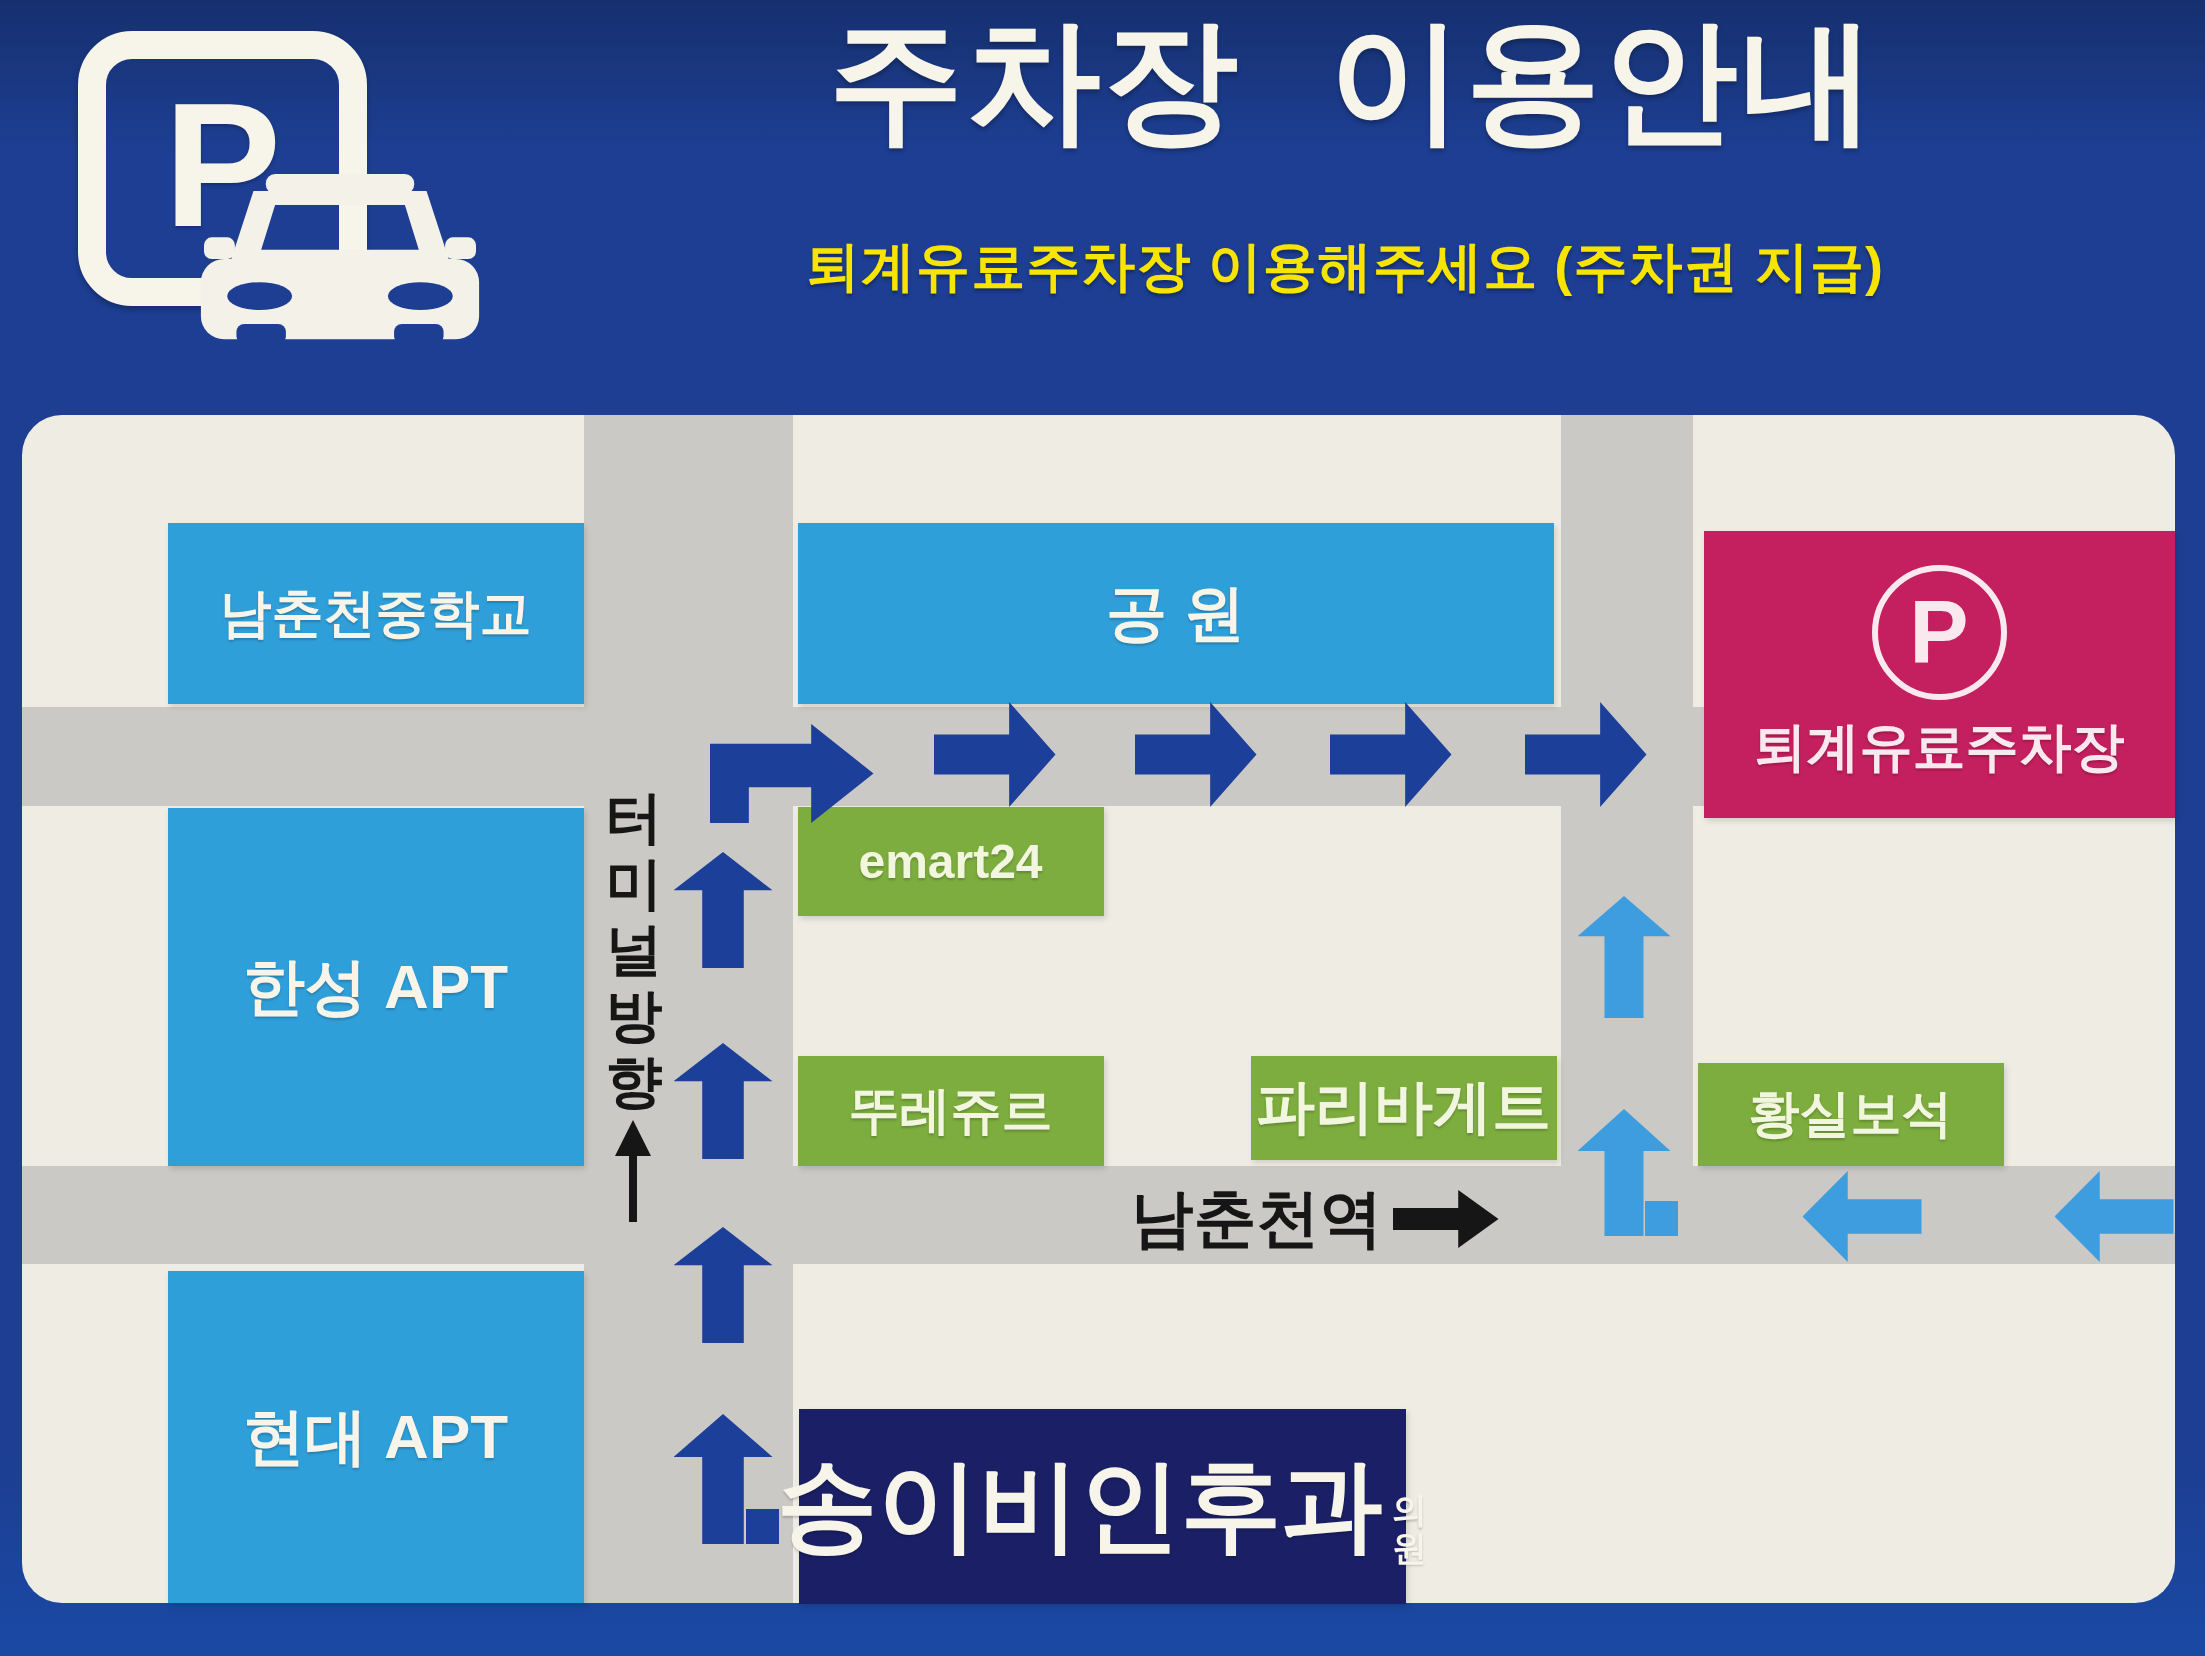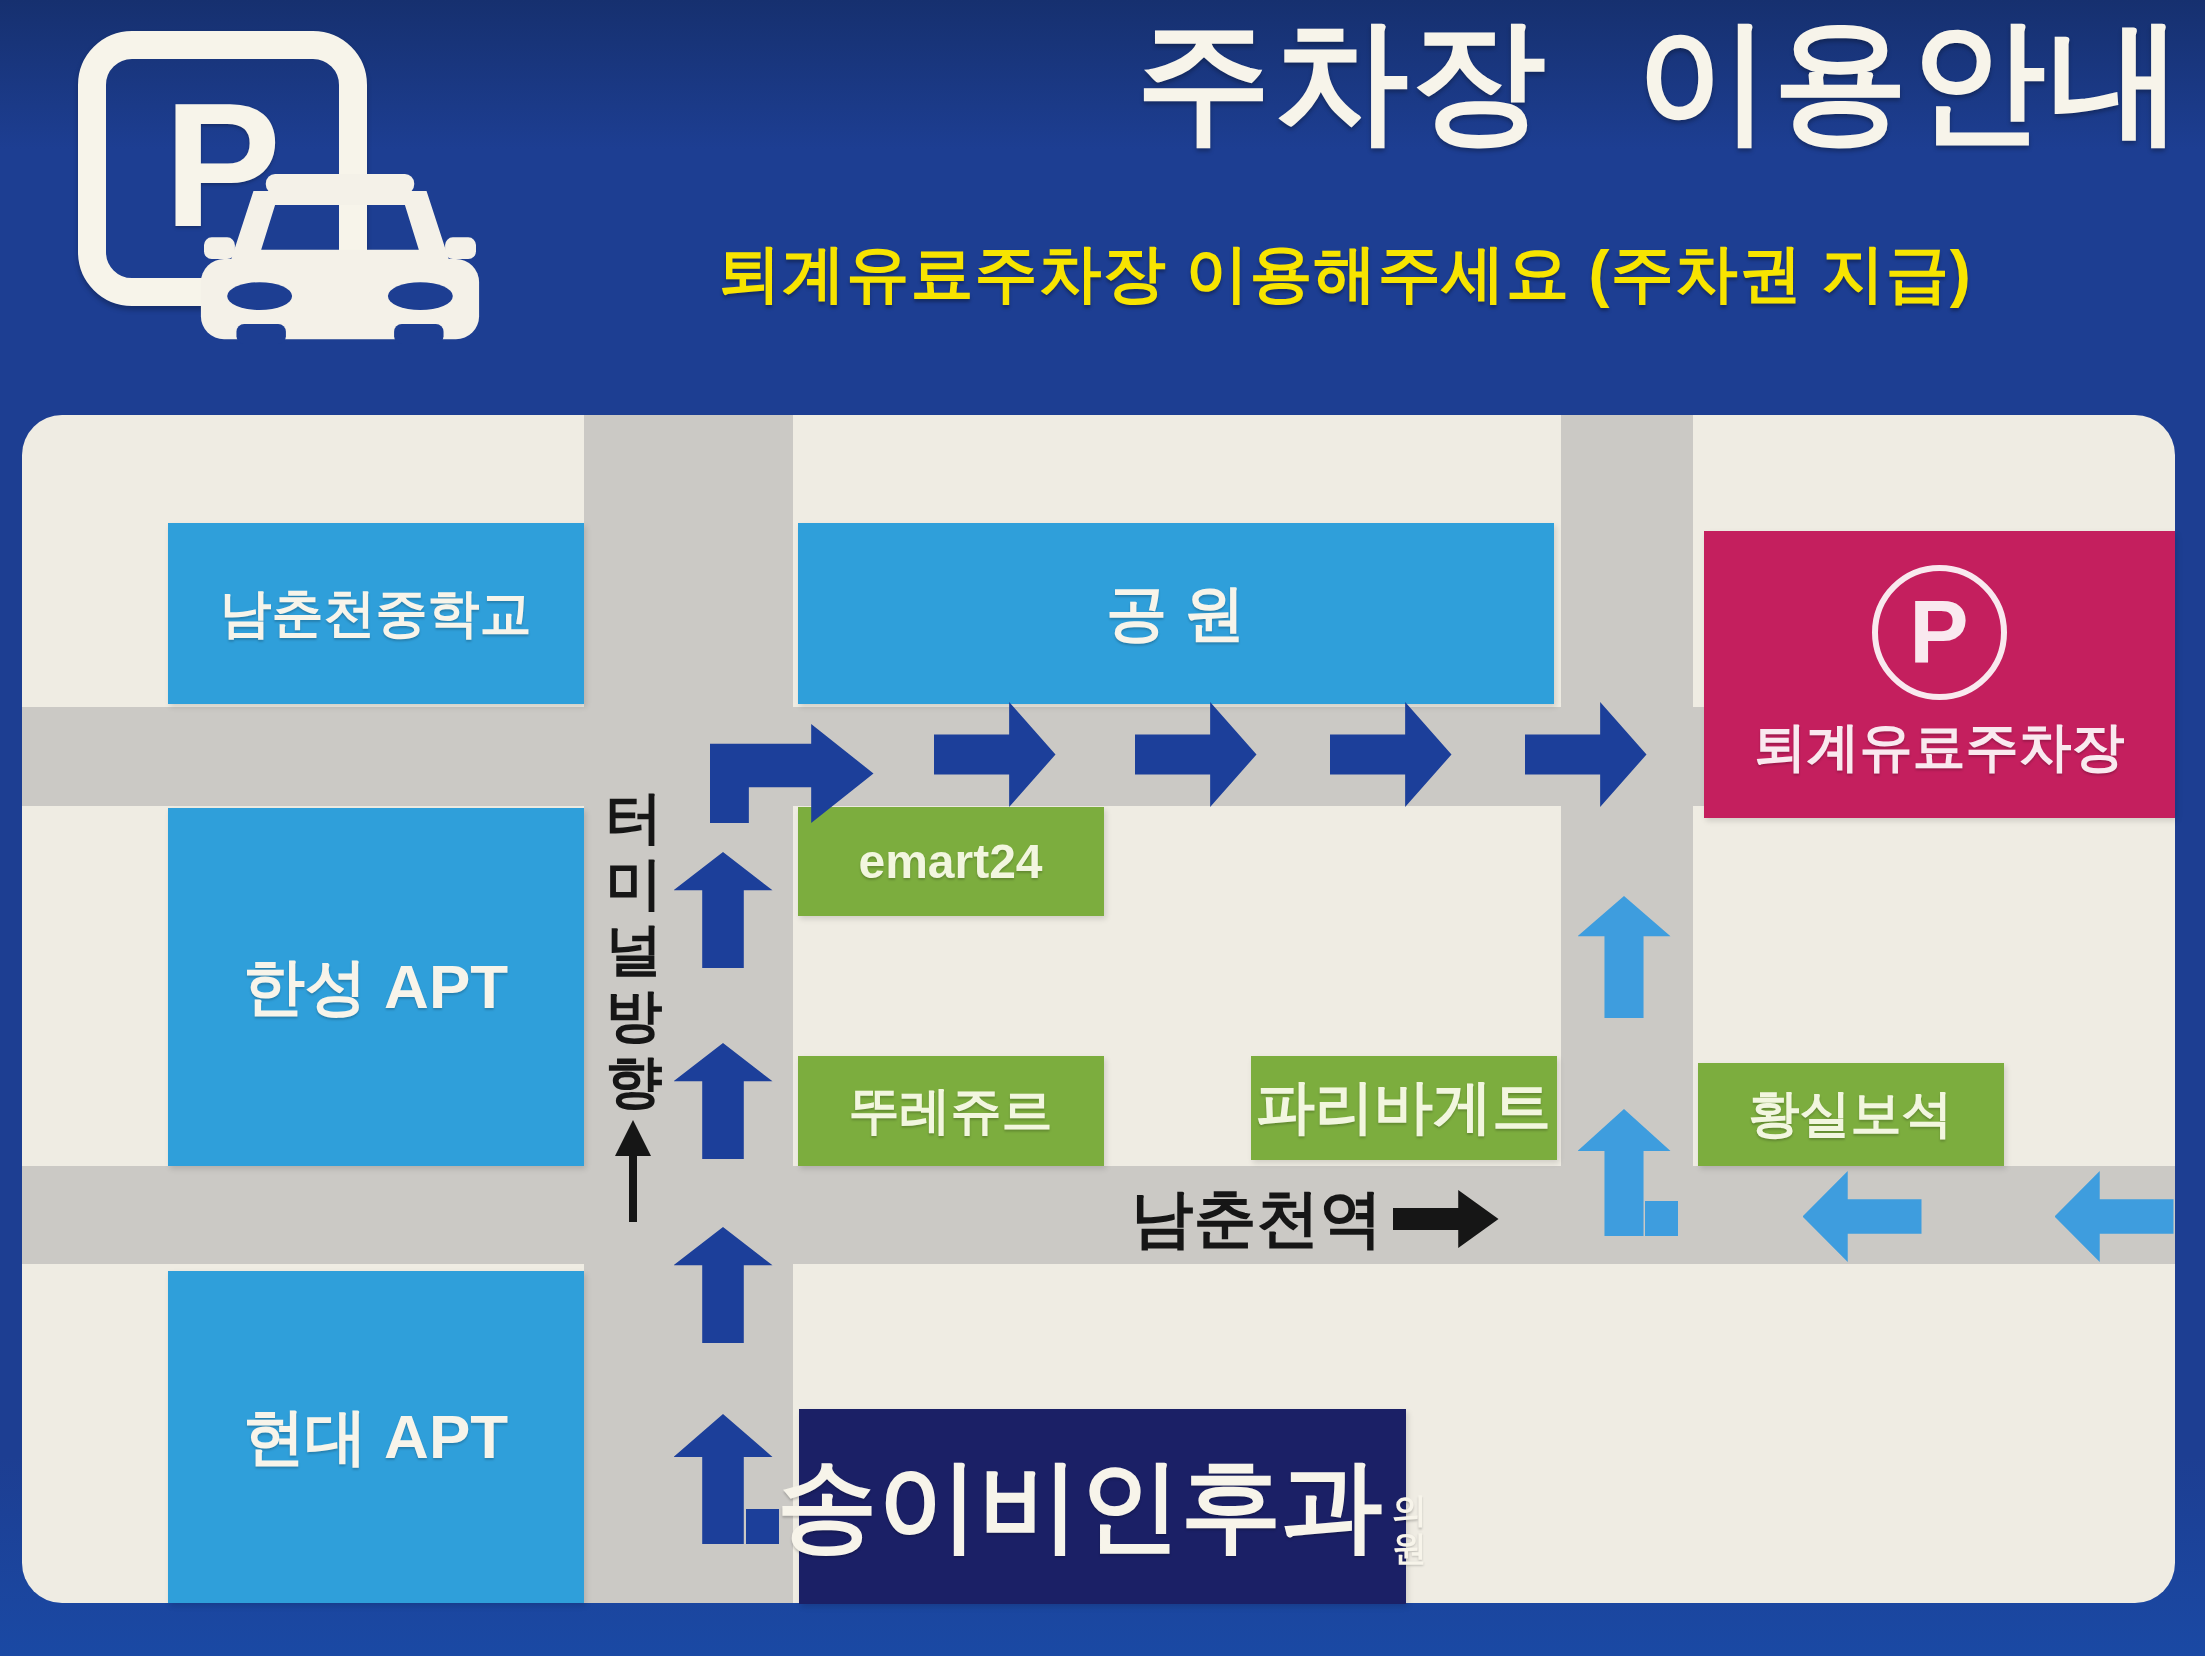--- a/index.html
+++ b/index.html
@@ -27,30 +27,30 @@
   }
   #page{
     position:relative;
     width:2205px;height:1656px;
     background:linear-gradient(180deg,var(--c-frame-dark) 0%,var(--c-frame) 9%,var(--c-frame) 88%,var(--c-frame-bright) 100%);
     overflow:hidden;
   }
   
   #title{
     position:absolute;left:521px;right:20px;top:10.2px;
-    text-align:right;color:var(--c-white);
+    text-align:center;color:var(--c-white);
     font-size:135px;font-weight:800;line-height:1.05;
     word-spacing:48px;letter-spacing:2.3px;
     text-shadow:0 3.4px 4.5px rgba(0,0,0,.28);
     white-space:nowrap;
   }
   #subtitle{
     position:absolute;left:521px;right:36px;top:231px;
     text-align:center;color:var(--c-yellow);
-    font-size:63px;font-weight:700;letter-spacing:1.1px;
+    font-size:54px;font-weight:700;letter-spacing:1.1px;
     text-shadow:0 2.8px 3.4px rgba(0,0,0,.3);
     white-space:nowrap;
   }
   #p-sign{
     position:absolute;left:78px;top:31px;width:289px;height:275px;
     border:28px solid var(--c-white);border-radius:54px;
     box-sizing:border-box;
     display:flex;align-items:center;justify-content:center;
     box-shadow:0 3.4px 5.7px rgba(0,0,0,.25);
   }

